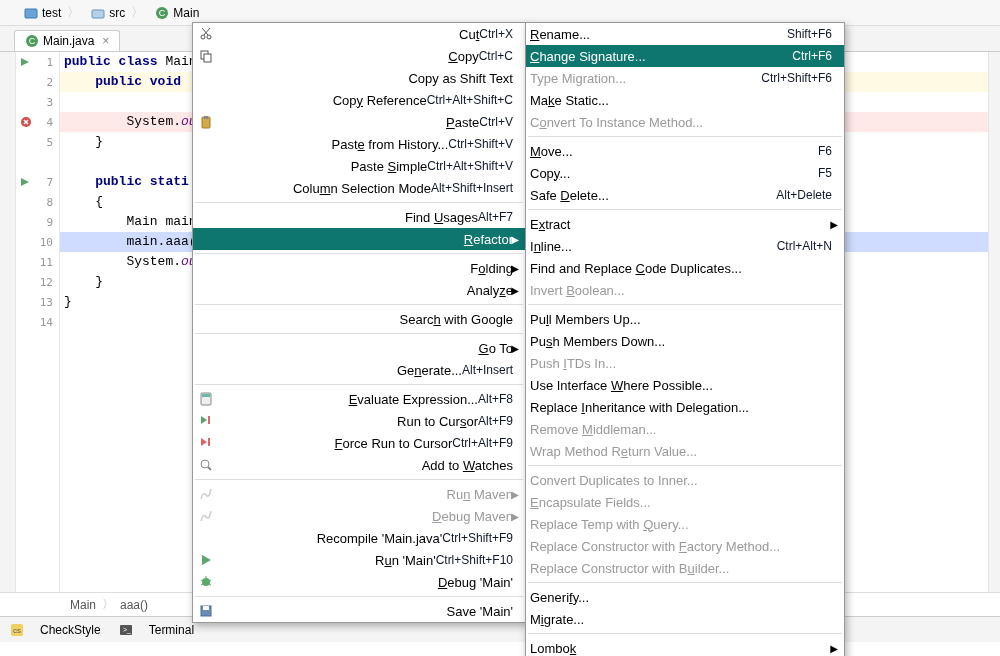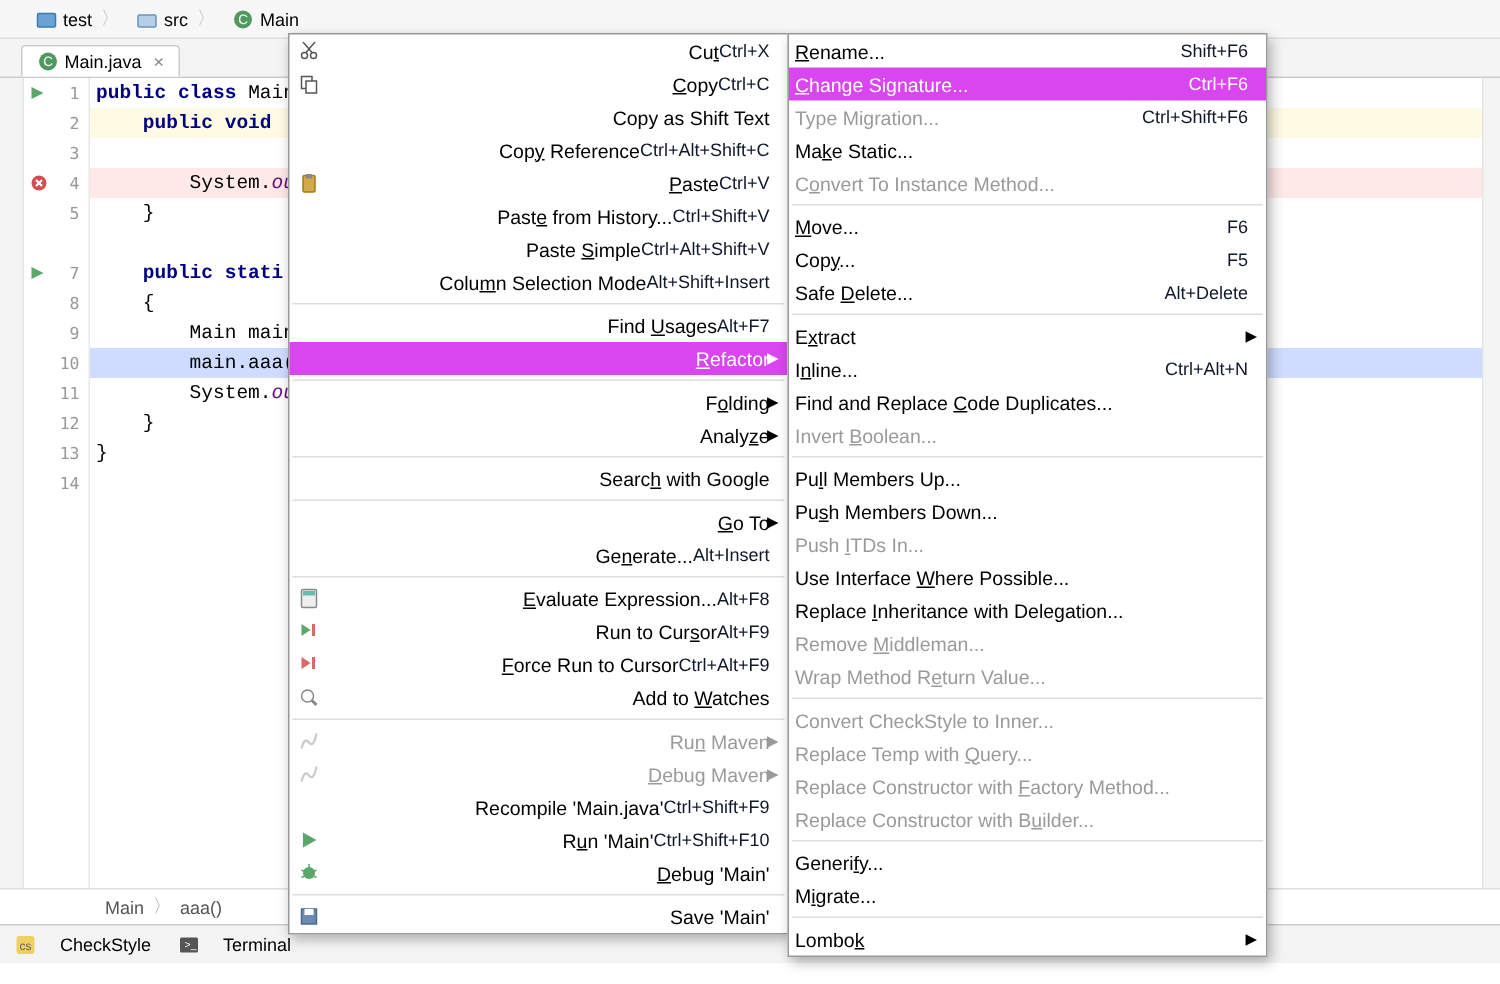--- a/index.html
+++ b/index.html
@@ -27,21 +27,21 @@
 .right-strip{width:12px;background:#f4f4f4;border-left:1px solid #e5e5e5;}
 .breadcrumb2{height:24px;border-top:1px solid #ddd;display:flex;align-items:center;padding-left:70px;font-size:12px;color:#555;}
 .breadcrumb2 .sep{margin:0 6px;color:#aaa;}
 .bottom-tabs{height:26px;border-top:1px solid #ccc;background:#f4f4f4;display:flex;align-items:center;padding-left:10px;font-size:12px;}
 .btab{display:flex;align-items:center;margin-right:18px;}
 .btab .bi{width:14px;height:14px;margin-right:16px;}
 .menu{position:absolute;background:#fff;border:1px solid #999;box-shadow:2px 3px 8px rgba(0,0,0,0.3);font-size:13px;}
 .menu1{left:192px;top:22px;width:334px;text-align:right;}
 .menu2{left:525px;top:22px;width:320px;}
 .mitem{height:22px;display:flex;align-items:center;padding:0 12px 0 4px;position:relative;}
-.mitem.highlight{background:#d946ef;color:#fff;gap:11px;}
+.mitem.highlight{background:#0f766e;color:#fff;gap:11px;}
 .mitem.disabled{color:#9a9a9a;}
 .micon{width:18px;height:16px;display:flex;align-items:center;justify-content:center;margin-right:4px;flex-shrink:0;}
 .mlabel{flex:1;}
 .mshort{color:#0f172a;font-size:12px;}
 .mitem.highlight .mshort{color:#fff;}
 .msub{position:absolute;right:6px;font-size:10px;}
 .msep{height:1px;background:#ddd;margin:3px 2px;}
 .under{text-decoration:underline;}
 svg{display:block;}
 </style>
@@ -421,21 +421,24 @@
       <span class="mlabel">Replace <span class="under">I</span>nheritance with Delegation...</span>
     </div>
     <div class="mitem disabled">
       <span class="mlabel">Remove <span class="under">M</span>iddleman...</span>
     </div>
     <div class="mitem disabled">
       <span class="mlabel">Wrap Method R<span class="under">e</span>turn Value...</span>
     </div>
     <div class="msep"></div>
     <div class="mitem disabled">
-      <span class="mlabel">Convert CheckStyle to Inner...</span>
+      <span class="mlabel">Convert Duplicates to Inner...</span>
+    </div>
+    <div class="mitem disabled">
+      <span class="mlabel"><span class="under">E</span>ncapsulate Fields...</span>
     </div>
     <div class="mitem disabled">
       <span class="mlabel">Replace Temp with <span class="under">Q</span>uery...</span>
     </div>
     <div class="mitem disabled">
       <span class="mlabel">Replace Constructor with <span class="under">F</span>actory Method...</span>
     </div>
     <div class="mitem disabled">
       <span class="mlabel">Replace Constructor with B<span class="under">u</span>ilder...</span>
     </div>

